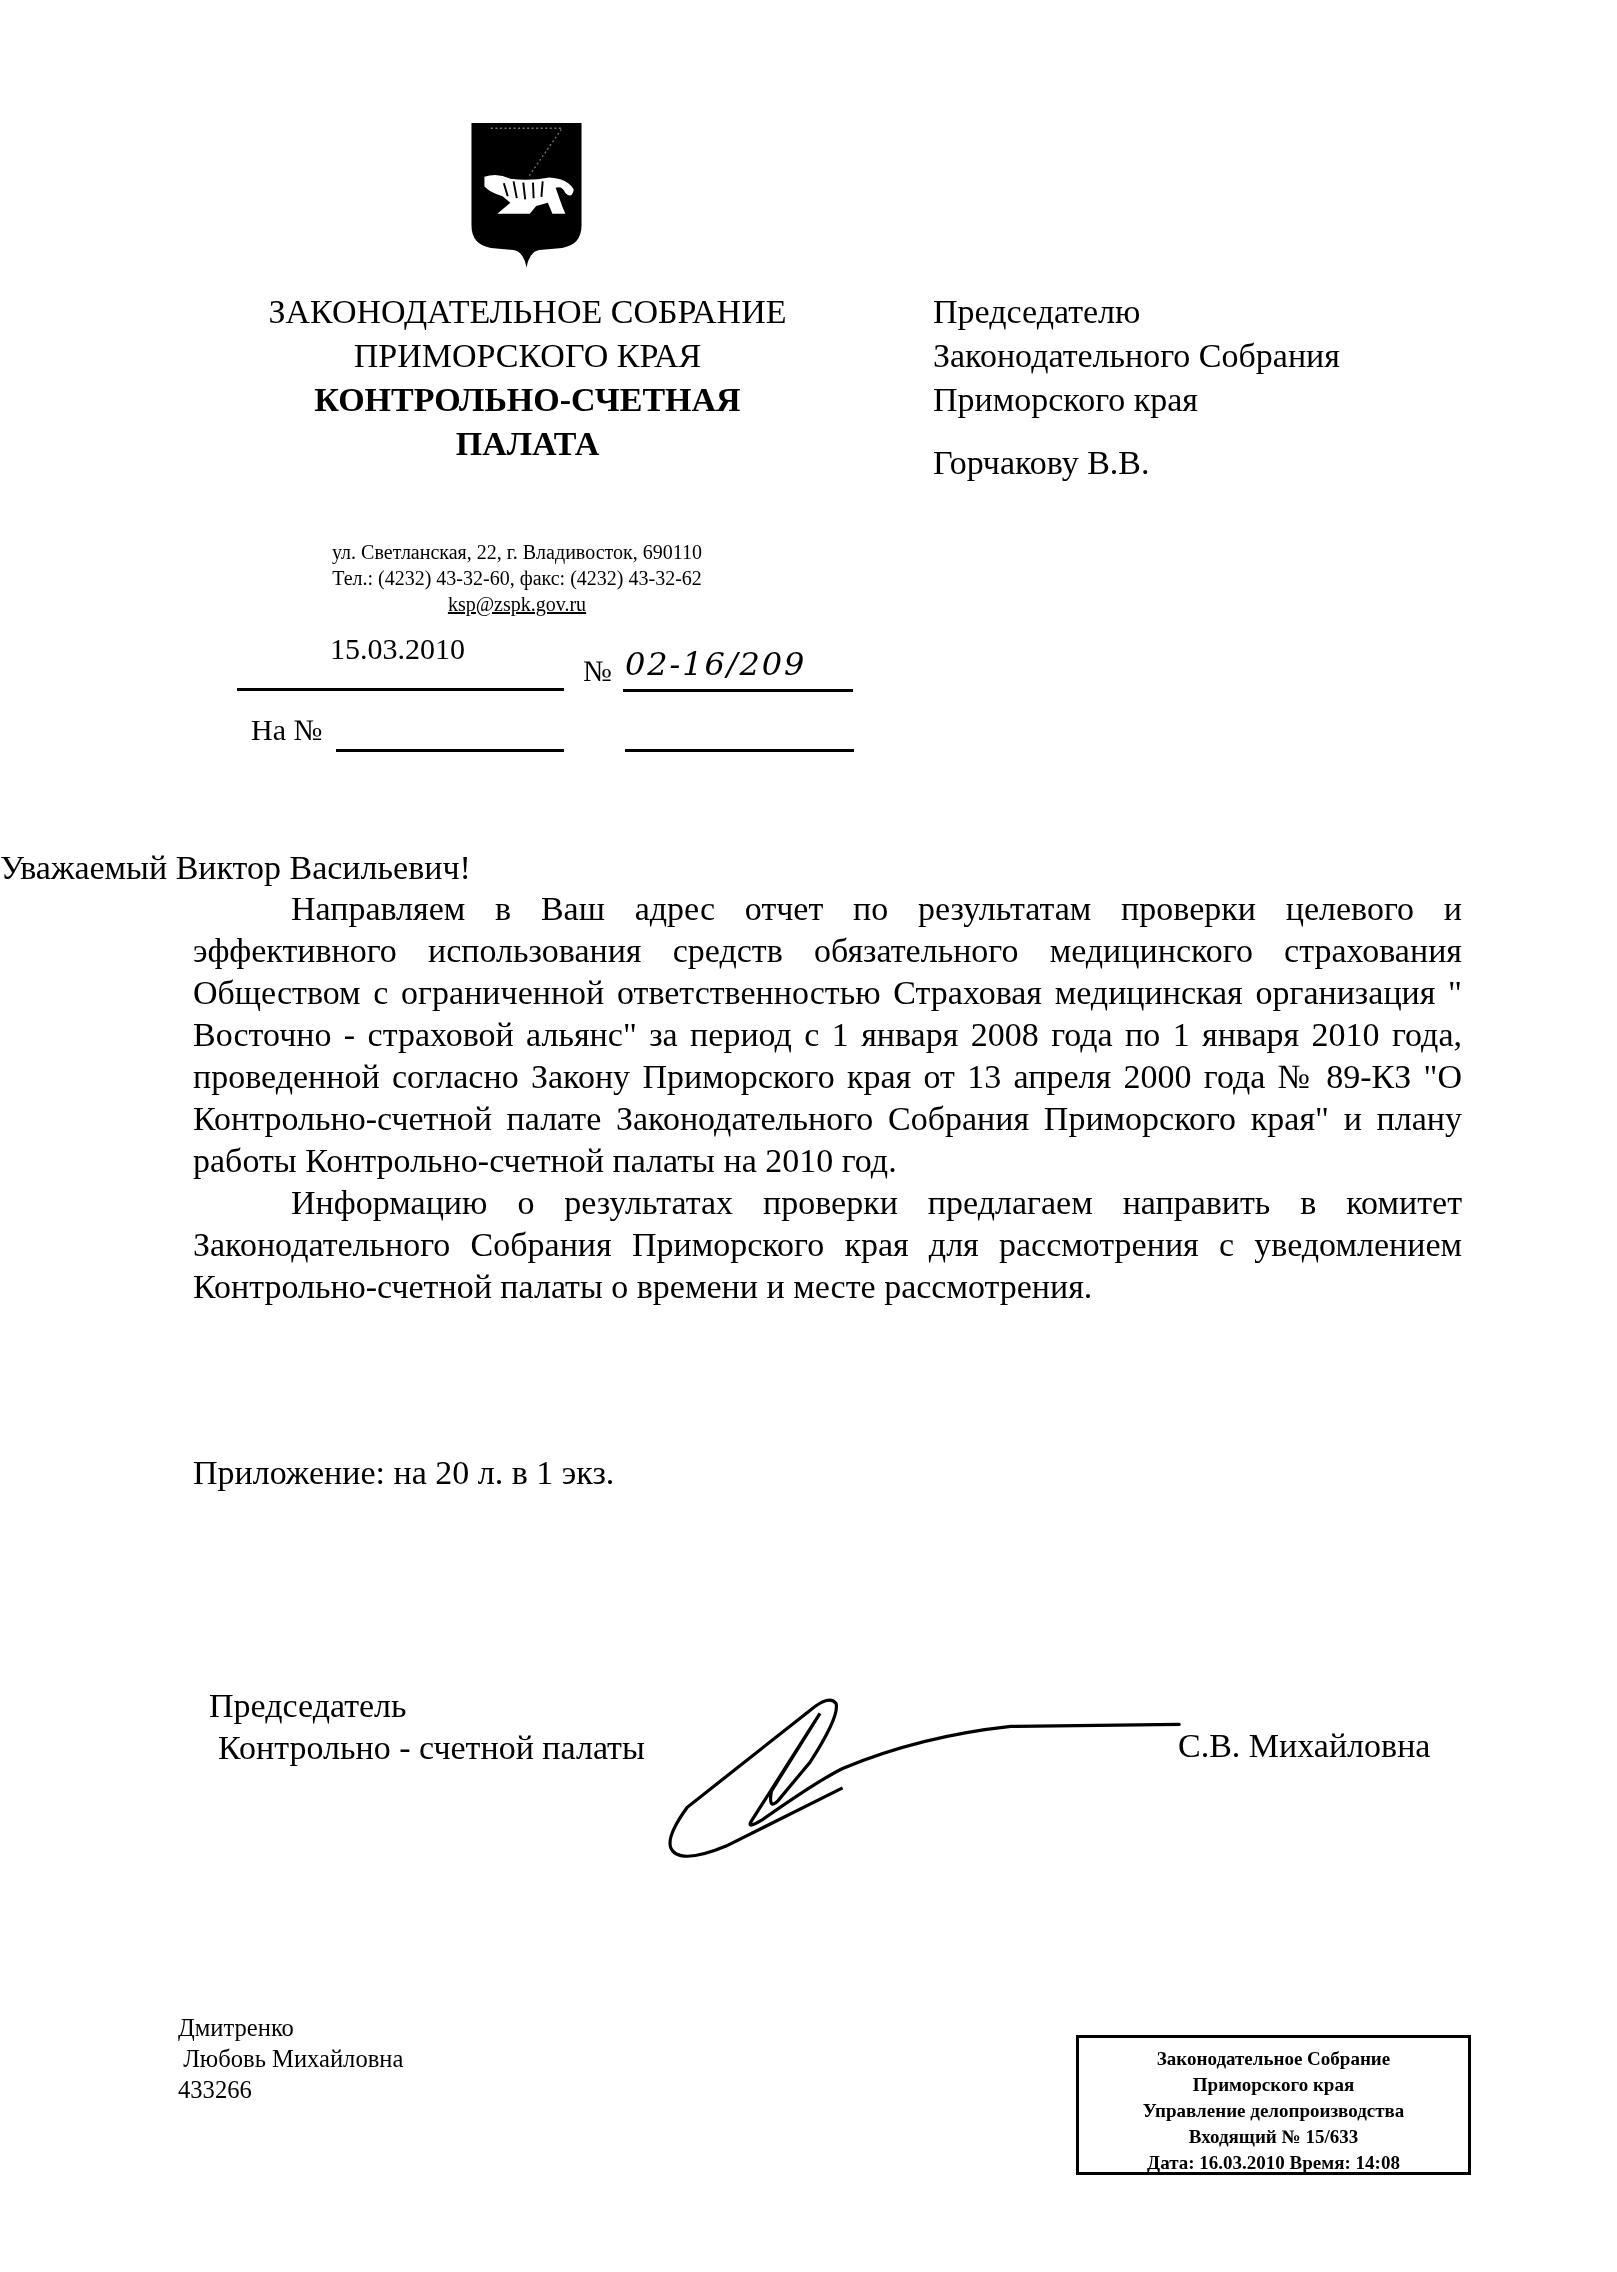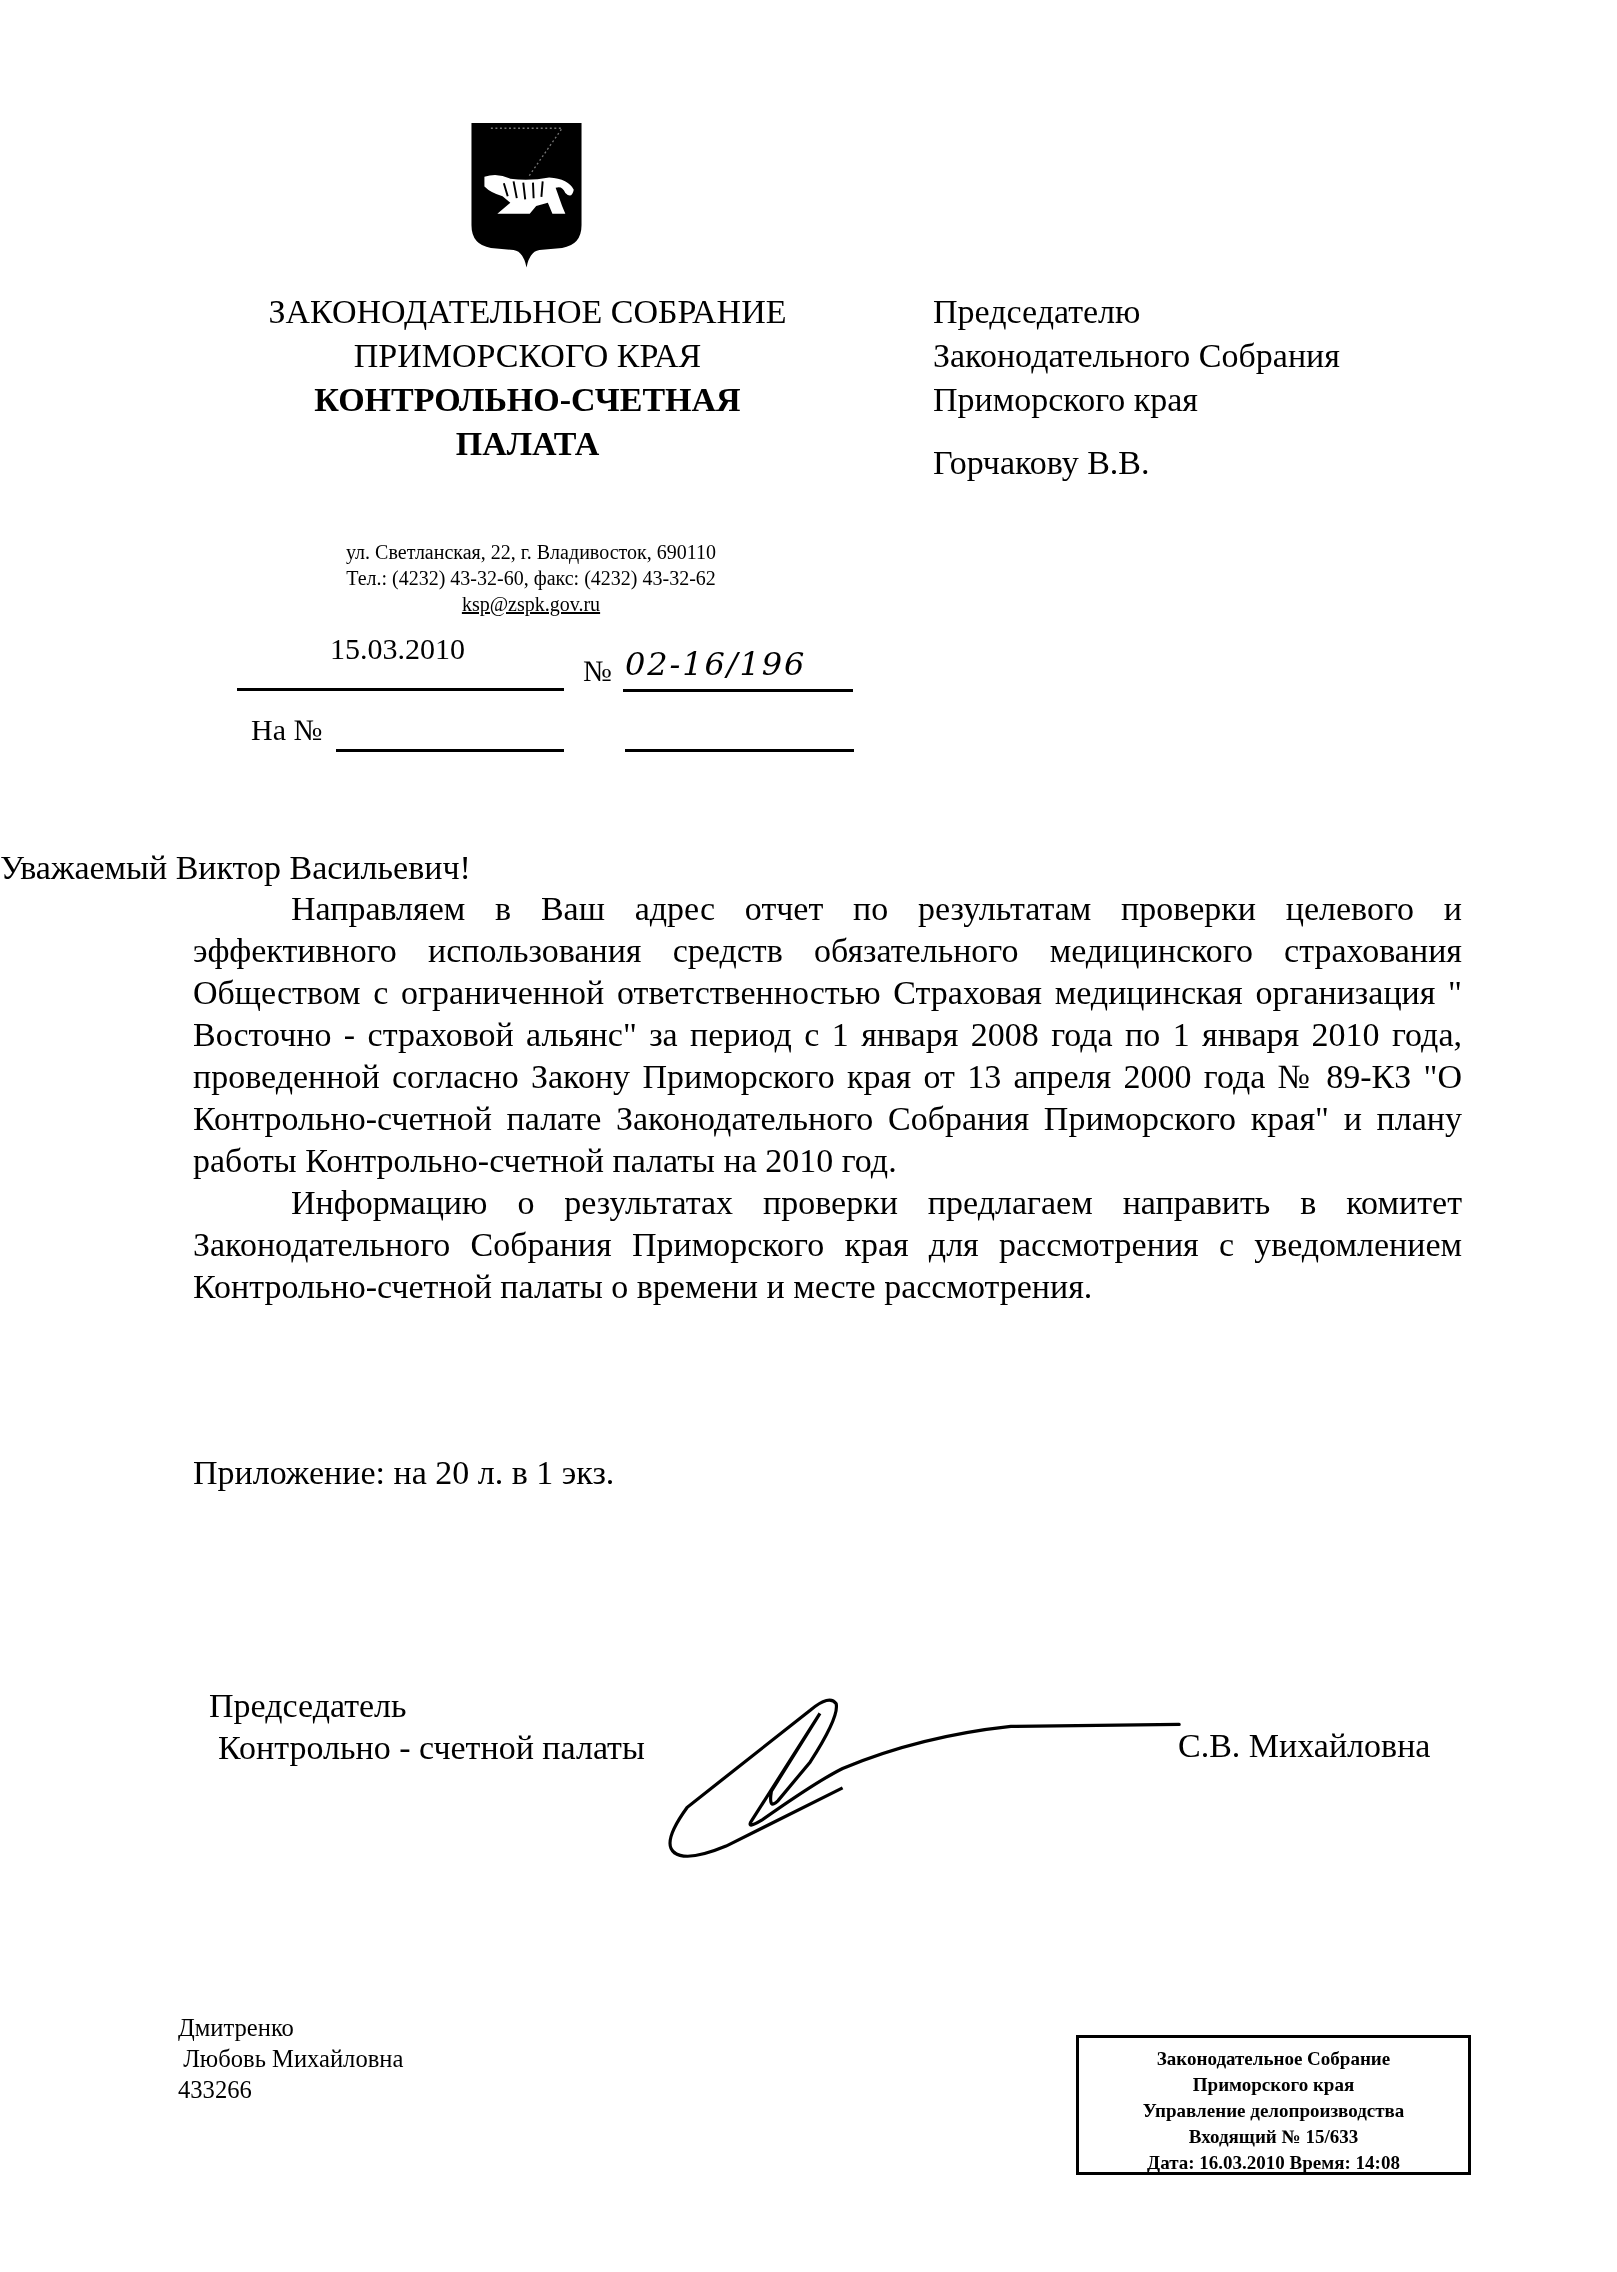--- a/index.html
+++ b/index.html
@@ -2,21 +2,21 @@
 <html style="font-size:10.4px"><head>
   <meta charset="utf-8">
   <style>
     html, body { margin: 0; padding: 0; background: #ffffff; }
     body { width: 1617px; height: 2273px; position: relative; overflow: hidden;
            font-family: "Liberation Serif", "DejaVu Serif", serif; color: #000; }
     .abs { position: absolute; }
     .emblem { left: 465px; top: 115px; width: 123px; height: 156px; }
     .org { left: 194px; top: 290px; width: 667px; text-align: center; font-size: 34px; line-height: 44px; }
     .org .bold { font-weight: bold; }
-    .contacts { left: 246px; top: 539px; width: 570px; text-align: center; font-size: 20px; line-height: 26px; }
+    .contacts { left: 232px; top: 539px; width: 570px; text-align: center; font-size: 20px; line-height: 26px; }
     .contacts .email { text-decoration: underline; }
     .recipient { left: 933px; top: 290px; font-size: 34px; line-height: 44px; }
     .recipient .name { margin-top: 19.4px; }
     .date { left: 330px; top: 632px; font-size: 30px; }
     .line { position: absolute; height: 2.6px; background: #000; }
     .numlabel { left: 583px; top: 654px; font-size: 30px; }
     .numhand { left: 625px; top: 645px; font-size: 32px; font-style: italic; font-family: "DejaVu Serif", serif; letter-spacing: 1.9px; }
     .nalabel { left: 251px; top: 713px; font-size: 30px; }
     .greeting { left: 0; width: 1617px; top: 849px; text-align: left; font-size: 34px; }
     .body { left: 193px; top: 888px; width: 1269px; font-size: 34px; line-height: 42px; text-align: justify; }
@@ -57,21 +57,21 @@
 <div class="abs recipient">
   <div>Председателю</div>
   <div>Законодательного Собрания</div>
   <div>Приморского края</div>
   <div class="name">Горчакову В.В.</div>
 </div>
 
 <div class="abs date">15.03.2010</div>
 <div class="line" style="left:237px; top:688px; width:327px;"></div>
 <div class="abs numlabel">№</div>
-<div class="abs numhand">02-16/196</div>
+<div class="abs numhand">02-16/209</div>
 <div class="line" style="left:623px; top:689px; width:230px;"></div>
 <div class="abs nalabel">На №</div>
 <div class="line" style="left:336px; top:749px; width:228px;"></div>
 <div class="line" style="left:625px; top:749px; width:229px;"></div>
 
 <div class="abs greeting">Уважаемый Виктор Васильевич!</div>
 
 <div class="abs body">
   <p>Направляем в Ваш адрес отчет по результатам проверки целевого и эффективного использования средств обязательного медицинского страхования Обществом с ограниченной ответственностью Страховая медицинская организация " Восточно - страховой альянс" за период с 1 января 2008 года по 1 января 2010 года, проведенной согласно Закону Приморского края от 13 апреля 2000 года № 89-КЗ "О Контрольно-счетной палате Законодательного Собрания Приморского края" и плану работы Контрольно-счетной палаты на 2010 год.</p>
   <p>Информацию о результатах проверки предлагаем направить в комитет Законодательного Собрания Приморского края для рассмотрения с уведомлением Контрольно-счетной палаты о времени и месте рассмотрения.</p>

